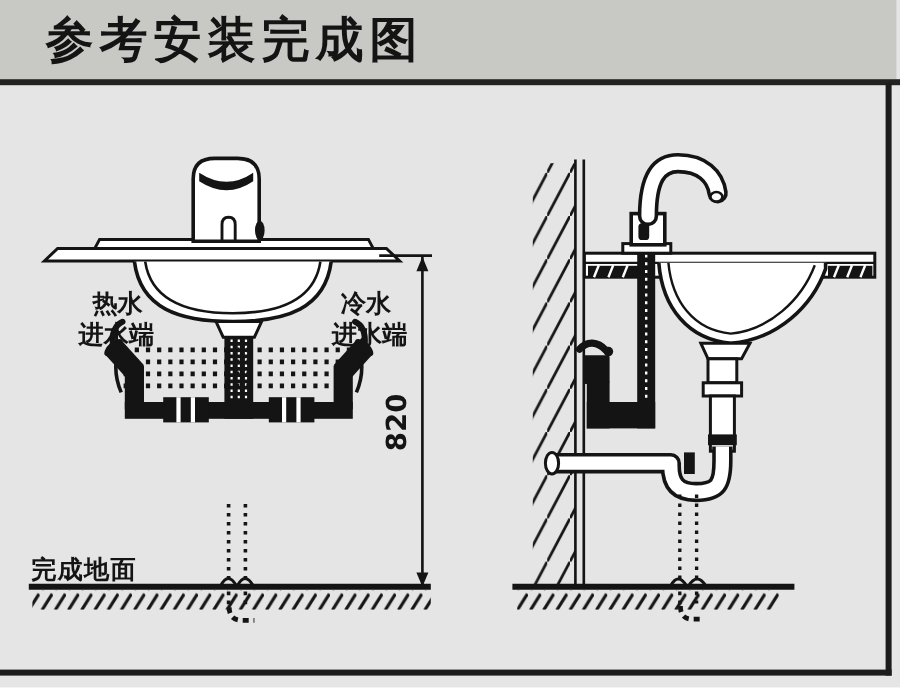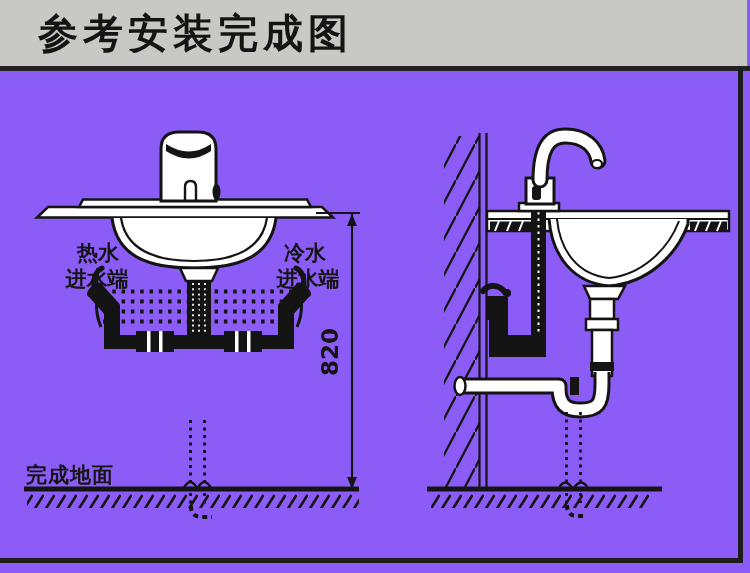--- a/index.html
+++ b/index.html
@@ -1,17 +1,17 @@
 <!DOCTYPE html>
 <html><head>
 <meta charset="utf-8">
 <style>
   html,body{margin:0;padding:0;background:#ffffff;}
   .stage{
-    position:relative;width:750px;height:573px;overflow:hidden;background:#8b5cf6;
+    position:relative;width:750px;height:573px;overflow:hidden;background:#e5e5e5;
     font-family:"DejaVu Sans","Liberation Sans",sans-serif;
   }
   .title-bar{
     position:absolute;left:0;top:0;width:747px;height:66px;background:#c8c8c5;
   }
   .page-title{
     position:absolute;left:38px;top:6px;font-size:40px;font-weight:bold;color:#141414;
     letter-spacing:5px;white-space:nowrap;
   }
   .top-rule{position:absolute;left:0;top:66px;width:750px;height:5px;background:#222220;}

